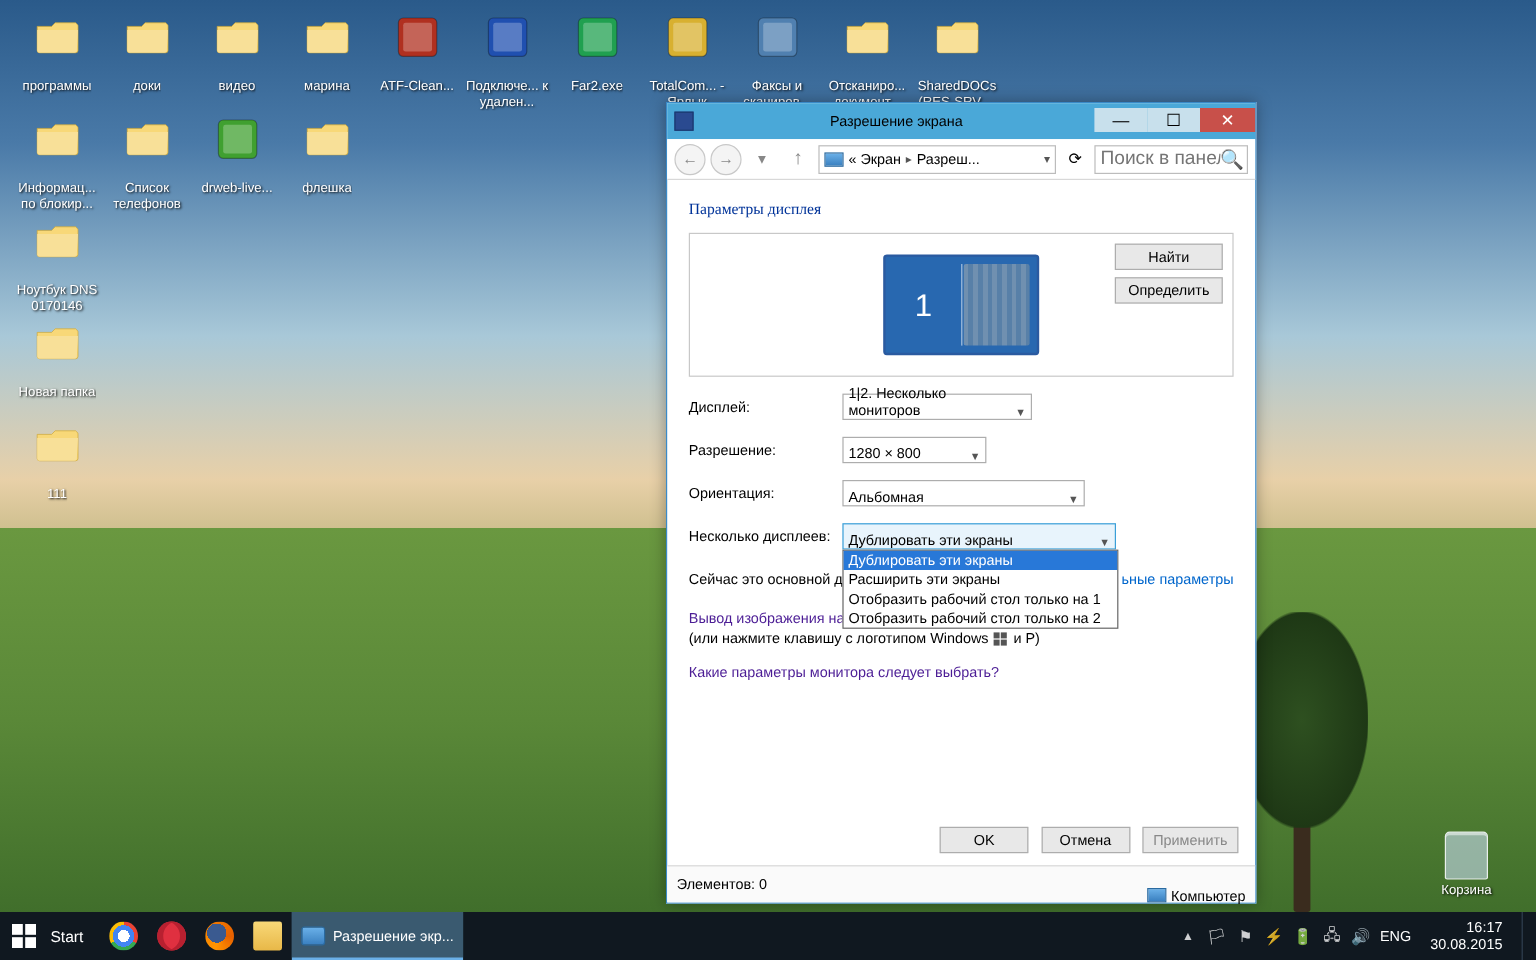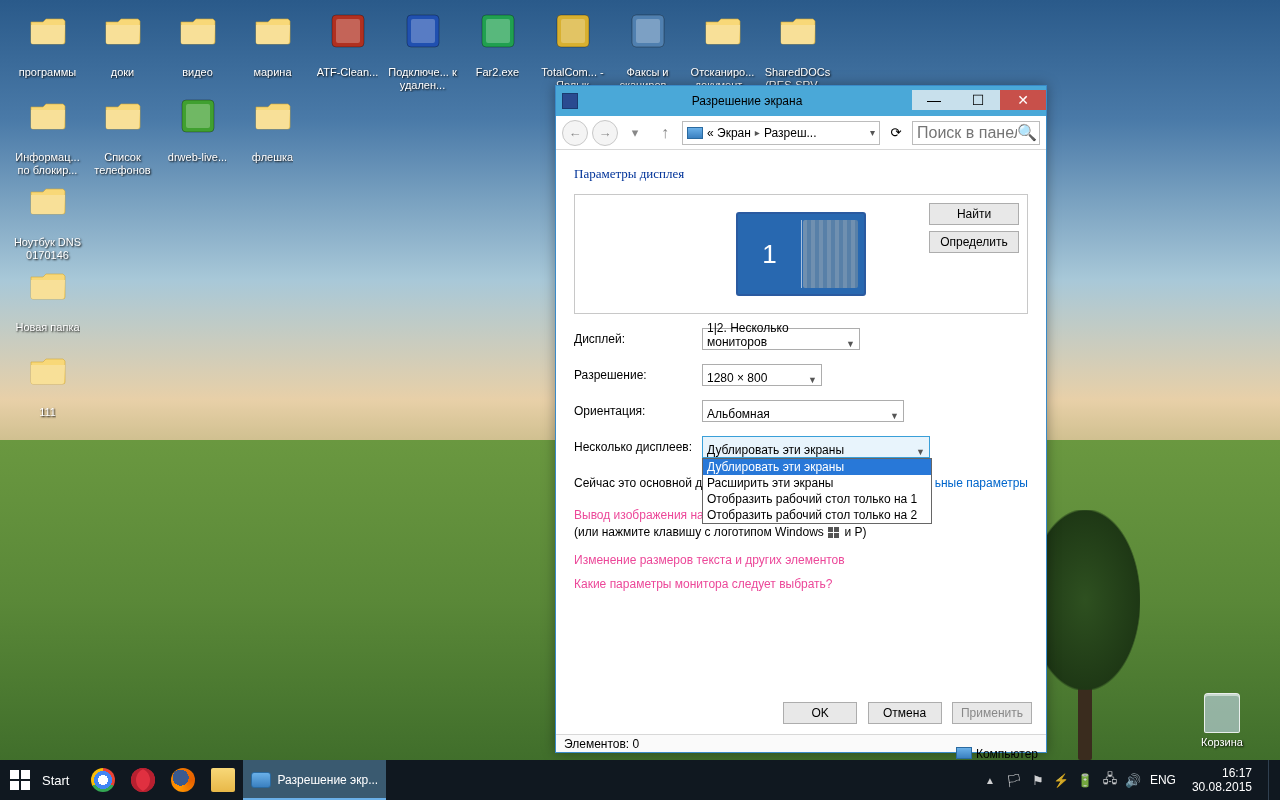--- a/index.html
+++ b/index.html
@@ -58,32 +58,32 @@
 .sel-orient { width:202px; }
 .sel-multi { width:228px; position:relative; border-color:#3a9fd8; background:#e8f4fc; }
 
 .dropdown-open { position:absolute; top:21px; left:-1px; width:230px; background:#fff; border:1px solid #666; z-index:5; }
 .dropdown-open .opt { padding:1px 4px; font-size:12px; cursor:pointer; white-space:nowrap; }
 .dropdown-open .opt.sel { background:#2878d8; color:#fff; }
 
 .maindisp { margin-top:18px; font-size:12px; }
 .adv-link { color:#0066cc; cursor:pointer; float:right; }
 .projector { margin-top:18px; }
-.link { color:#ec4899; cursor:pointer; }
+.link { color:#4c1d95; cursor:pointer; }
 .subtext { font-size:12px; margin-top:3px; }
 .winkey { display:inline-block; width:14px; height:12px; vertical-align:middle; }
 .winkey span { display:inline-block; width:5px; height:5px; background:#555; margin:0.5px; float:left; }
 .links2 { margin-top:14px; }
 .links2 div { margin-bottom:10px; }
 
 .footer-btns { padding: 10px 14px; text-align:right; border-top: none; }
 .footer-btns .btn { min-width:74px; margin-left:6px; }
 .btn.disabled { color:#888; }
 
-.statusbar { height:18px; border-top:1px solid #d8d8d8; display:flex; align-items:center; padding:0 8px; font-size:12px; background:#fafafa; }
+.statusbar { height:31px; border-top:1px solid #d8d8d8; display:flex; align-items:center; padding:0 8px; font-size:12px; background:#fafafa; }
 .statusbar .right { margin-left:auto; display:flex; align-items:flex-start; gap:4px;margin-top:20px; }
 .comp-icon { width:16px; height:12px; background:linear-gradient(#6ab0e8,#3a80c0); border:1px solid #2a6aa0; }
 
 
 .taskbar { position:absolute; left:0; right:0; bottom:0; height:40px; background:#101820; display:flex; align-items:center; color:#fff; }
 .start-btn { width:40px; height:40px; display:flex; align-items:center; justify-content:center; cursor:pointer; }
 .winlogo { width:20px; height:20px; display:grid; grid-template-columns:9px 9px; grid-template-rows:9px 9px; gap:2px; }
 .winlogo span { background:#fff; }
 .start-label { font-size:13px; margin:0 14px 0 2px; }
 .task-item { height:40px; display:flex; align-items:center; padding:0 8px; cursor:pointer; gap:6px;text-align:center; }
@@ -390,21 +390,20 @@
       <div class="projector">
         <span class="link">Вывод изображения на</span>
         <div class="subtext">
           <span>(или нажмите клавишу с логотипом Windows</span>
           <span class="winkey"><span></span><span></span><span></span><span></span></span>
           <span> и P)</span>
         </div>
       </div>
 
       <div class="links2">
-        <div><span class="link">Изменение размеров текста и других элементов</span></div>
         <div><span class="link">Какие параметры монитора следует выбрать?</span></div>
       </div>
     </div>
 
     <div class="footer-btns">
       <button class="btn">OK</button>
       <button class="btn">Отмена</button>
       <button class="btn disabled">Применить</button>
     </div>
 

